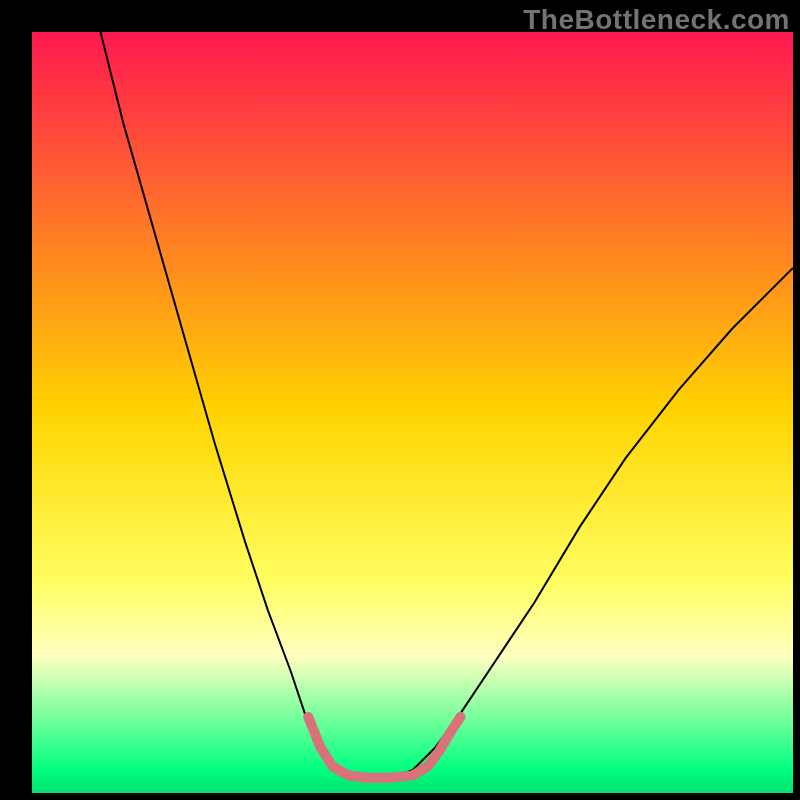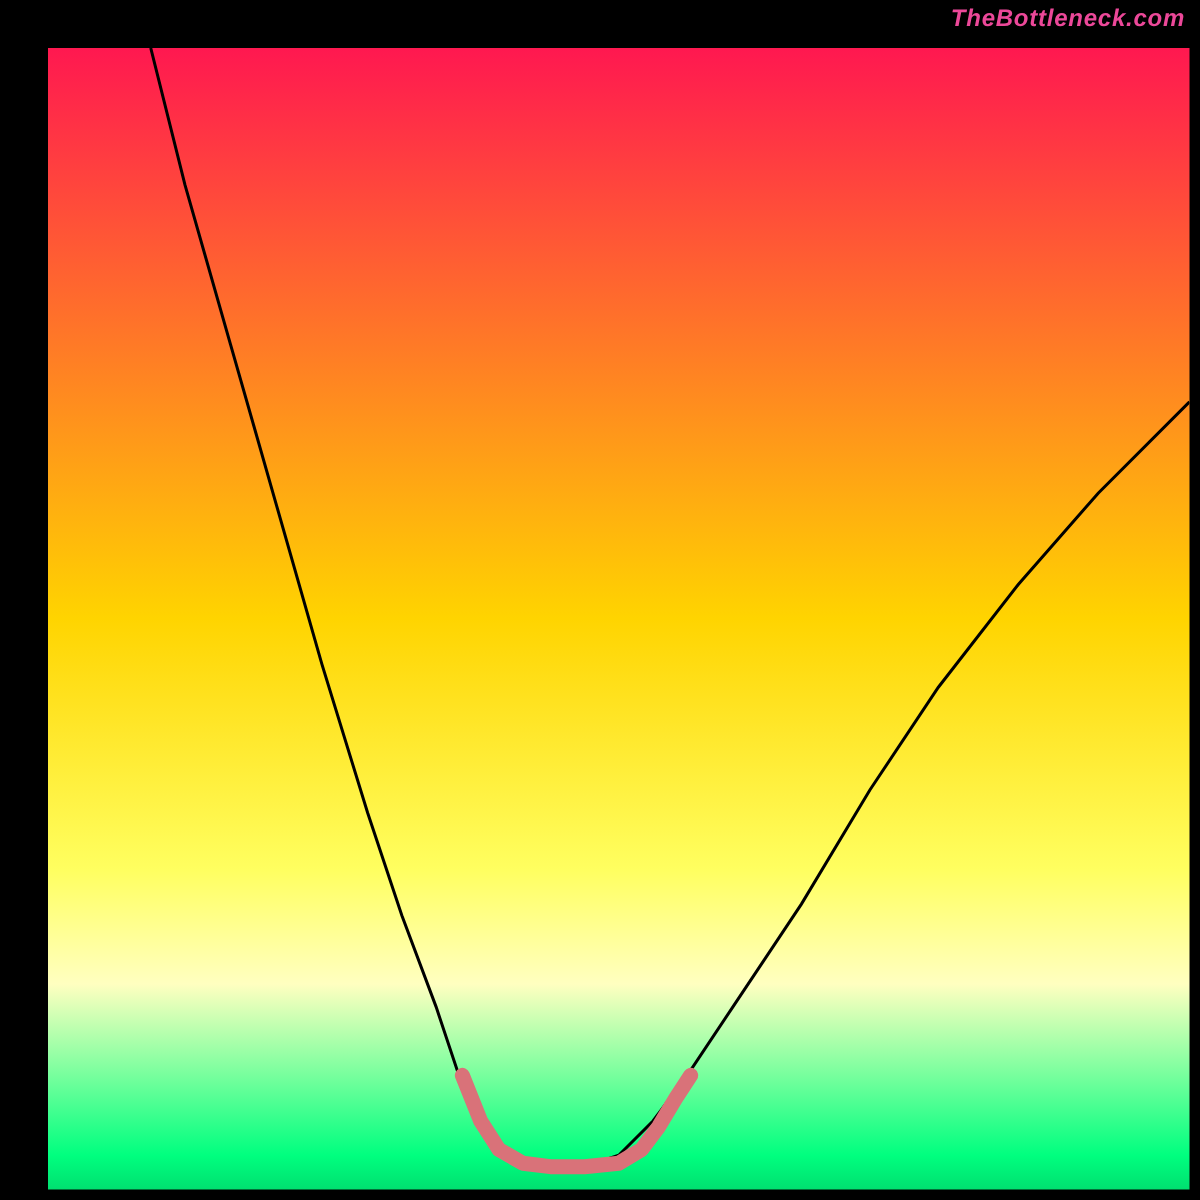--- a/index.html
+++ b/index.html
@@ -15,25 +15,24 @@
     top: 0;
     left: 0;
     width: 800px;
     height: 800px;
   }
   .watermark {
     position: absolute;
     top: 4px;
     right: 10px;
     font-family: Arial, Helvetica, sans-serif;
-    font-size: 16px;
+    font-size: 28px;
     font-weight: bold;
-    color: #ec4899;
+    color: #737373;
     letter-spacing: 0.5px;
-    font-style: italic;
   }
   svg {
     display: block;
   }
 </style>
 </head>
 <body>
 
 <div class="frame">
   <svg id="chart-svg" width="800" height="800" viewBox="0 0 800 800">

